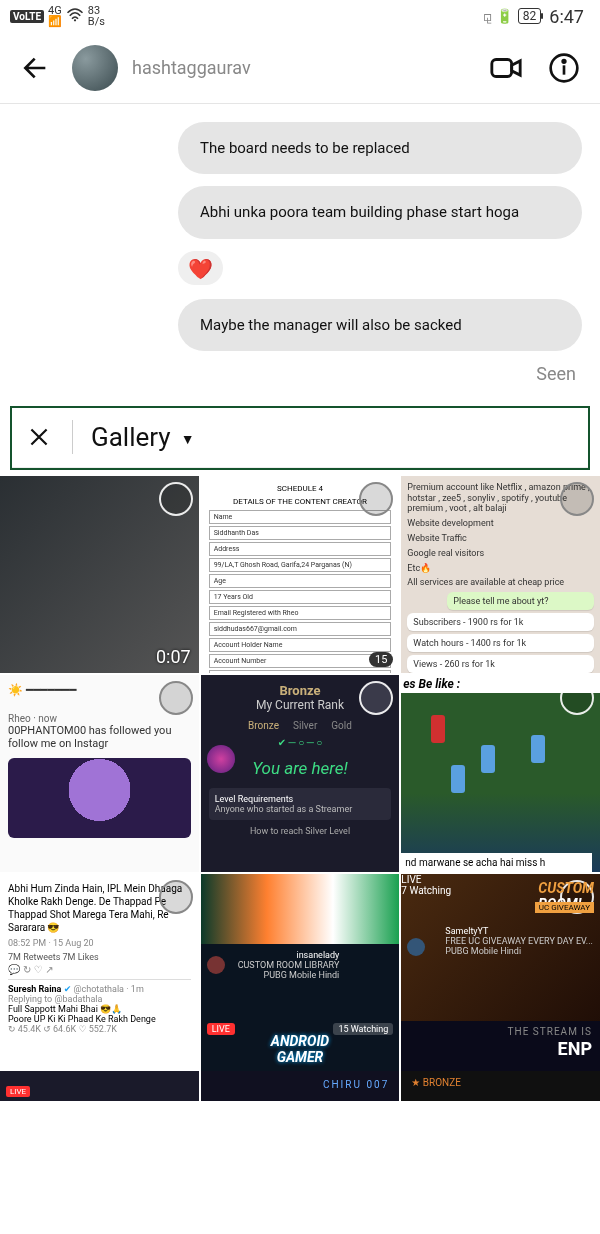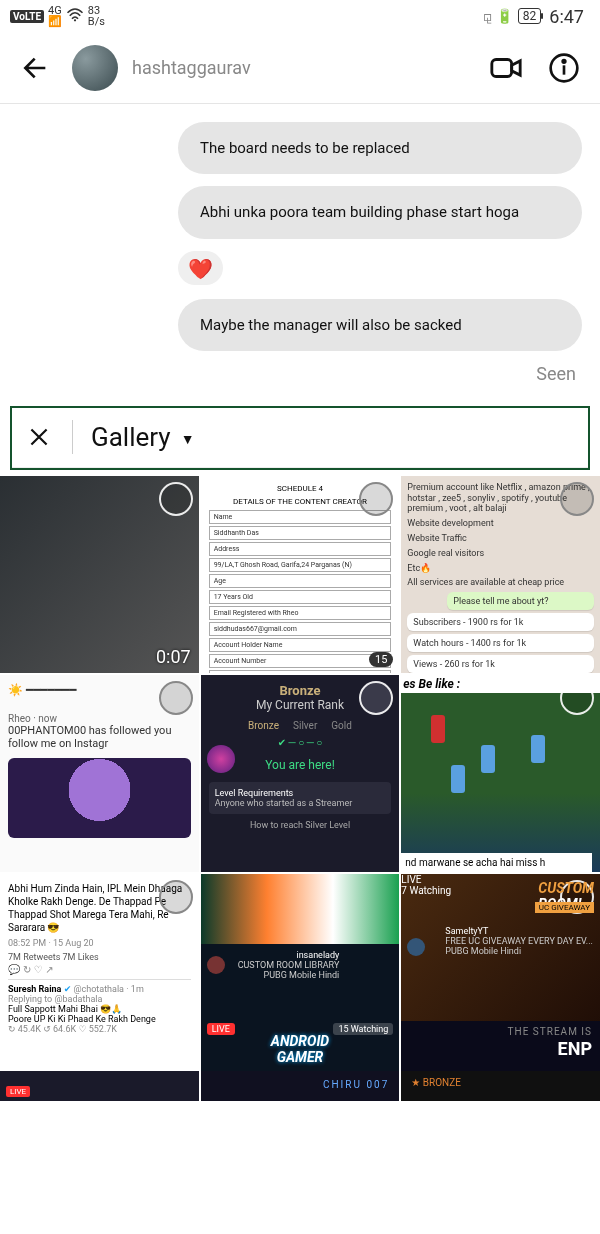--- a/index.html
+++ b/index.html
@@ -55,21 +55,21 @@
   .t-chat .bubble { background:#fff; border-radius:6px; padding:4px 6px; margin-bottom:3px; font-size:9px; box-shadow:0 1px 1px rgba(0,0,0,0.1); }
   .t-chat .bubble.green { background:#dcf8c6; margin-left:40px;}
   .t-chat .header-text { font-size:9px; margin-bottom:4px; line-height:1.2;}
   .t-notif { background:#fafafa; padding:8px; color:#333; }
   .t-notif .illo { width:100%; height:80px; background: radial-gradient(circle at 50% 40%, #a073d6 30%, #2b1b4a 30%); border-radius:6px; margin-top:8px;}
   .t-rank { background:#1b1b2a; text-align:center; padding:8px; }
   .t-rank .r-title { color:#c9b07a; font-size:13px; font-weight:bold;}
   .t-rank .r-sub { color:#ccc; font-size:12px; margin-bottom:8px;}
   .t-rank .r-tabs { color:#888; font-size:10px; display:flex; justify-content:center; gap:14px; }
   .t-rank .r-tabs .active { color:#c9b07a; }
-  .t-rank .r-here { color:#3ddc84; font-size:12px; margin:10px 8px;}
+  .t-rank .r-here { color:#3ddc84; font-size:17px; margin:10px 8px;font-style:italic;}
   .t-rank .r-req { background:#2a2a3a; padding:6px; font-size:9px; color:#bbb; text-align:left; border-radius:4px;}
   .t-rank .r-badge { width:28px; height:28px; border-radius:50%; background: radial-gradient(circle,#d040a0,#5a2080); position:absolute; left:6px; top:70px;}
   .t-football { background: linear-gradient(#2a5a2a 60%, #1a3a5a); position:relative; }
   .t-football .caption { position:absolute; bottom:0; left:0; right:8px; background:#fff; color:#000; font-size:10px; padding:4px; white-space:nowrap; overflow:hidden;}
   .t-football .toptext { position:absolute; top:0; left:0; right:0; background:#fff; color:#000; font-size:12px; font-weight:bold; padding:2px; font-style:italic;}
   .t-tweet { background:#fff; color:#000; padding:8px; font-size:10px; }
   .t-tweet .tw-text { font-size:10px; line-height:1.3;}
   .t-tweet .tw-meta { color:#888; font-size:9px; margin-top:4px;}
   .t-tweet .tw-stats { color:#555; font-size:9px; margin-top:4px; }
   .t-tweet .tw-reply { border-top:1px solid #ddd; margin-top:4px; padding-top:4px; font-size:9px;}

